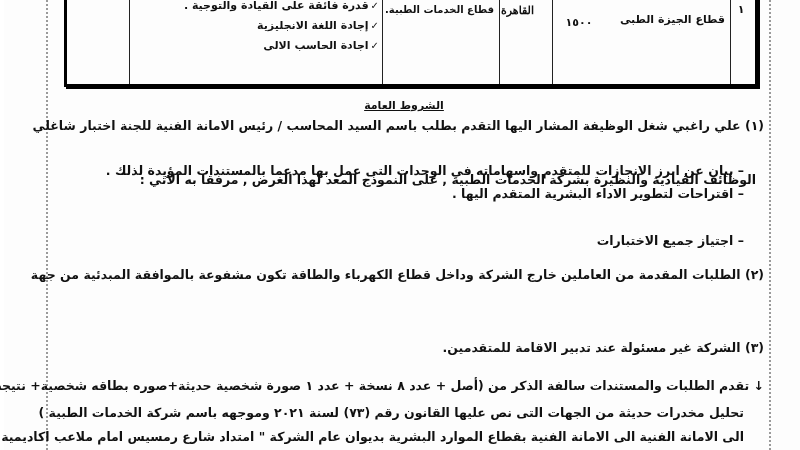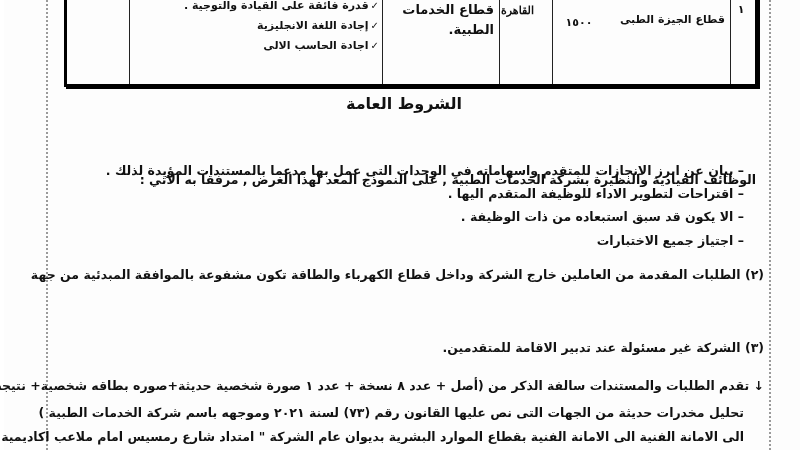--- a/index.html
+++ b/index.html
@@ -14,21 +14,21 @@
   .tbl { position:absolute; left:60px; top:-4px; width:688px; height:88px;
          border:3px solid #000; border-top:none; box-shadow: 2px 2px 0 #000; }
   .col { position:absolute; top:0; bottom:0; border-left:1px solid #222; }
   .cell { position:absolute; direction:rtl; text-align:right; font-size:11px; font-weight:bold; line-height:20px; }
 
   .reqs { position:absolute; right:316px; top:0; width:300px; direction:rtl; }
   .reqs div { font-size:11px; font-weight:bold; height:20px; line-height:20px; text-align:right; }
   .check { font-size:10px; margin-left:2px; }
 
   .section-title { position:absolute; top:94px; left:0; width:800px; text-align:center; }
-  .section-title span { font-size:16px; font-weight:bold; direction:rtl; }
+  .section-title span { font-size:11px; font-weight:bold; text-decoration:underline; direction:rtl; }
 
   .body-text { position:absolute; left:48px; width:712px; direction:rtl; text-align:justify; text-align-last:right;
                font-size:12.5px; font-weight:bold; line-height:22px; white-space:nowrap; }
   .line { position:absolute; direction:rtl; text-align:right; font-size:12.5px; font-weight:bold; white-space:nowrap; line-height:22px; }
 </style>
 </head>
 <body>
 
 <div class="page">
   <div class="margin-line margin-left"></div>
@@ -40,36 +40,36 @@
     <div class="col" style="left:432px;"></div>
     <div class="col" style="left:485px;"></div>
     <div class="col" style="left:663px;"></div>
 
     <div class="reqs" style="right:376px; width:250px;">
       <div><span class="check">✓</span><span>قدرة فائقة على القيادة والتوجية .</span></div>
       <div><span class="check">✓</span><span>إجادة اللغة الانجليزية</span></div>
       <div><span class="check">✓</span><span>اجادة الحاسب الالى</span></div>
     </div>
 
-    <div class="cell" style="left:317px; width:110px; top:4px; font-size:13px;">قطاع الخدمات الطبية.</div>
+    <div class="cell" style="left:317px; width:110px; top:4px; font-size:10px;">قطاع الخدمات الطبية.</div>
     <div class="cell" style="left:434px; width:68px; top:4px; text-align:left;font-family:Liberation Serif, serif;">القاهرة</div>
     <div class="cell" style="left:487px; width:50px; top:4px; text-align:center;margin-top:13px;">١٥٠٠</div>
     <div class="cell" style="left:540px; width:118px; top:14px;">قطاع الجيزة الطبى</div>
     <div class="cell" style="left:665px; width:18px; top:4px; text-align:center;">١</div>
   </div>
 
   <div class="section-title">
     <span>الشروط العامة</span>
   </div>
 
+  <div class="body-text" style="top:115px;">(١) علي راغبي شغل الوظيفة المشار اليها التقدم بطلب باسم السيد المحاسب / رئيس الامانة الفنية للجنة اختبار شاغلي</div>
   <div class="line" style="top:137px; right:48px;margin-top:32px;">الوظائف القيادية والنظيرة بشركة الخدمات الطبية , على النموذج المعد لهذا الغرض , مرفقا به الاتي :</div>
 
   <div class="line" style="top:160px; right:60px;"><span>–</span> <span>بيان عن ابرز الانجازات للمتقدم واسهاماته في الوحدات التى عمل بها مدعما بالمستندات المؤيدة لذلك .</span></div>
-  <div class="line" style="top:183px; right:60px;"><span>–</span> <span>اقتراحات لتطوير الاداء للوظيفة المتقدم اليها .</span></div>
-  <div class="line" style="top:206px; right:60px;"><span>–</span> <span>الا يكون قد سبق استبعاده من ذات الوظيفة .</span></div>
+  <div class="line" style="top:183px; right:60px;"><span>–</span> <span>اقتراحات لتطوير الاداء البشرية المتقدم اليها .</span></div>
   <div class="line" style="top:230px; right:60px;"><span>–</span> <span>اجتياز جميع الاختبارات</span></div>
 
   <div class="body-text" style="top:264px;">(٢) الطلبات المقدمة من العاملين خارج الشركة وداخل قطاع الكهرباء والطاقة تكون مشفوعة بالموافقة المبدئية من جهة</div>
 
   <div class="line" style="top:337px; right:40px;">(٣) الشركة غير مسئولة عند تدبير الاقامة للمتقدمين.</div>
 
   <div class="body-text" style="top:375px;"><span>↓</span> <span>تقدم الطلبات والمستندات سالفة الذكر من (أصل + عدد ٨ نسخة + عدد ١ صورة شخصية حديثة+صوره بطاقه شخصية+ نتيجة</span></div>
   <div class="body-text" style="top:402px; width:692px;">تحليل مخدرات حديثة من الجهات التى نص عليها القانون رقم (٧٣) لسنة ٢٠٢١ وموجهه باسم شركة الخدمات الطبية )</div>
   <div class="body-text" style="top:426px; width:692px;">الى الامانة الفنية الى الامانة الفنية بقطاع الموارد البشرية بديوان عام الشركة  " امتداد شارع رمسيس امام ملاعب اكاديمية الشرطة</div>
 </div>

